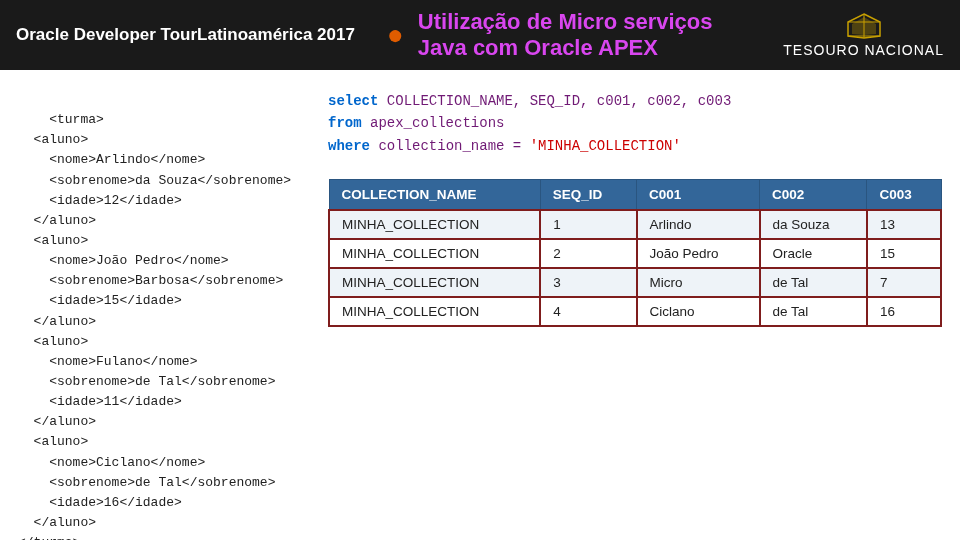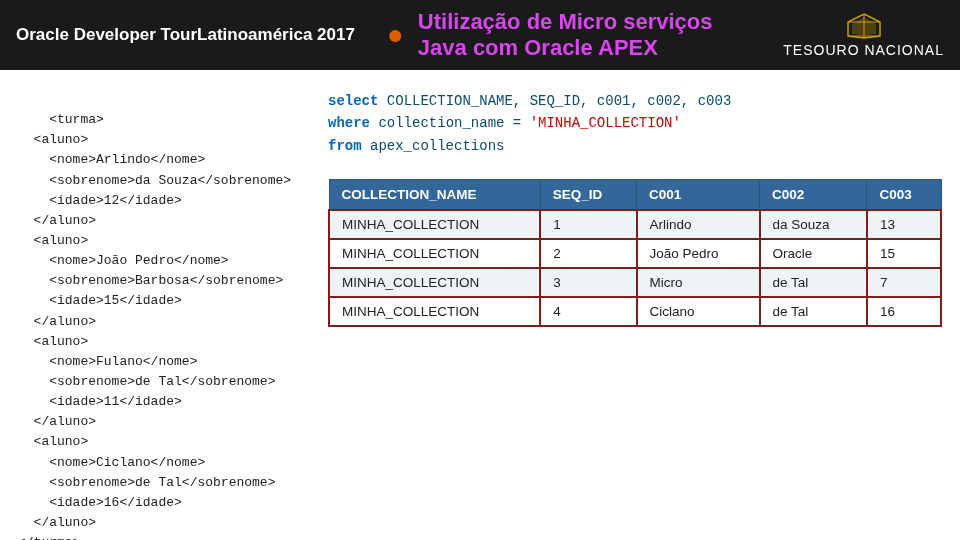--- a/index.html
+++ b/index.html
@@ -99,21 +99,21 @@
       line-height: 1.6;
       margin-bottom: 22px;
     }
 
     .sql-keyword {
       color: #0066cc;
       font-weight: bold;
     }
 
     .sql-text {
-      color: #0c4a6e;
+      color: #701a75;
     }
 
     .sql-string {
       color: #cc0000;
     }
 
     
     .data-table {
       border-collapse: collapse;
       width: 100%;
@@ -197,24 +197,24 @@
 &lt;/turma&gt;</span>
   </div>
 
   <div class="right-panel">
 
     <div class="sql-block">
       <div>
         <span class="sql-keyword">select</span><span class="sql-text"> COLLECTION_NAME, SEQ_ID, c001, c002, c003</span>
       </div>
       <div>
-        <span class="sql-keyword">where</span><span class="sql-text"> collection_name = </span><span class="sql-string">'MINHA_COLLECTION'</span>
+        <span class="sql-keyword">from</span><span class="sql-text"> apex_collections</span>
       </div>
       <div>
-        <span class="sql-keyword">from</span><span class="sql-text"> apex_collections</span>
+        <span class="sql-keyword">where</span><span class="sql-text"> collection_name = </span><span class="sql-string">'MINHA_COLLECTION'</span>
       </div>
     </div>
 
     <table class="data-table">
       <thead>
         <tr>
 
         <th>COLLECTION_NAME</th>
             <th>SEQ_ID</th>
             <th>C001</th>

